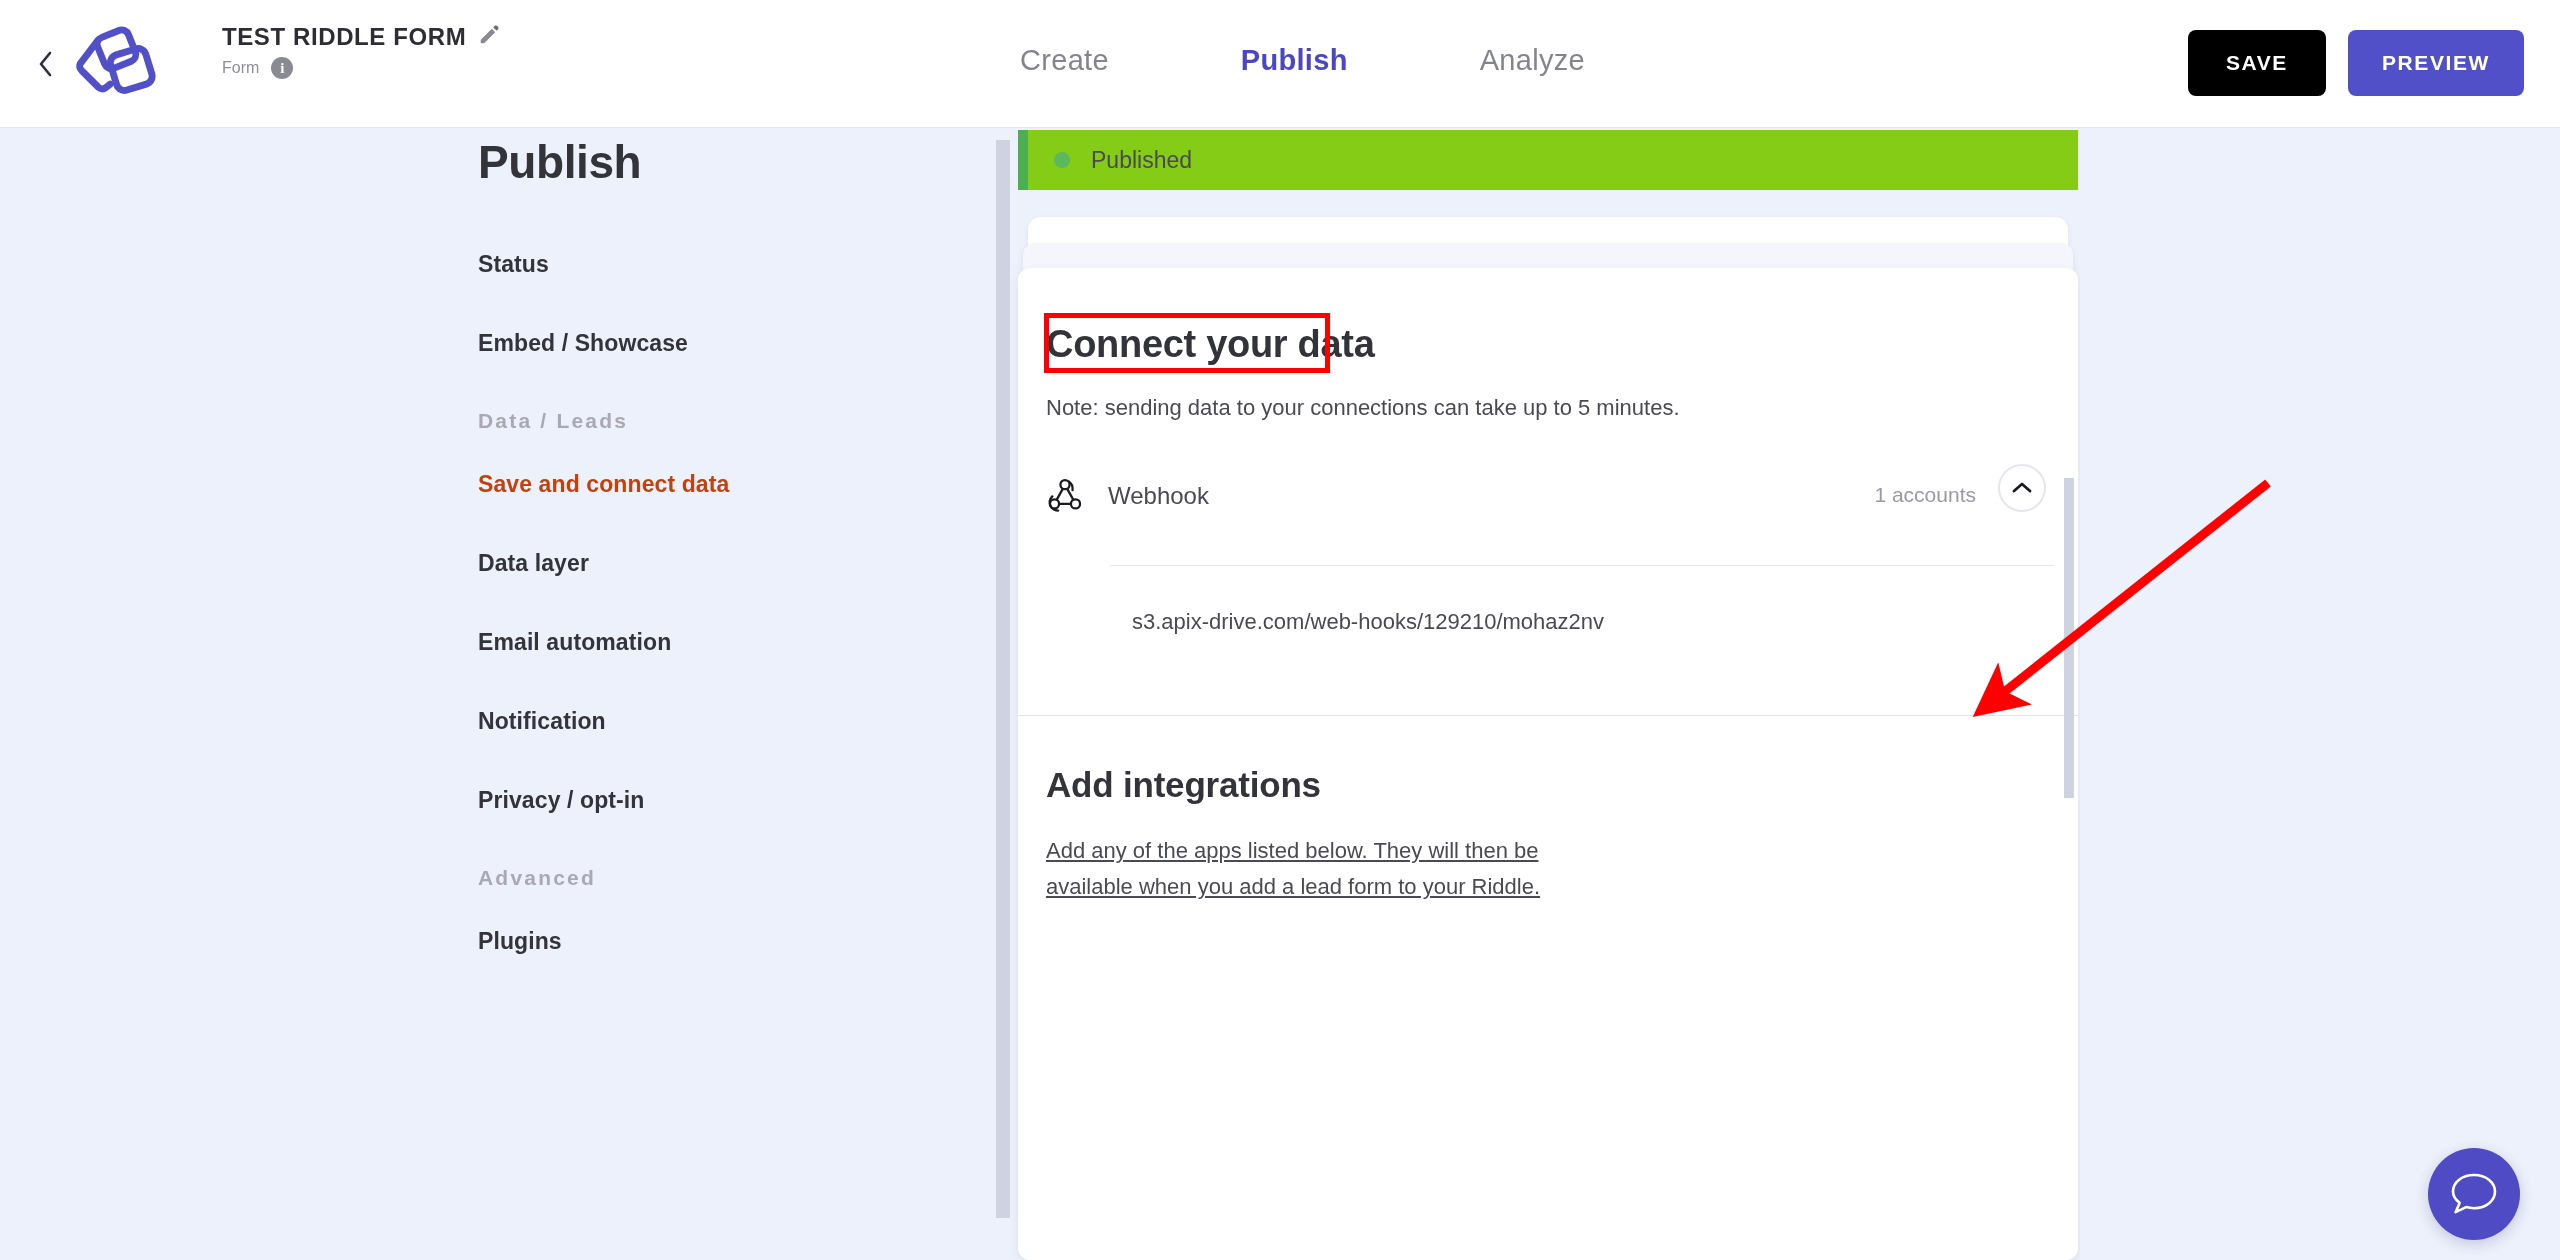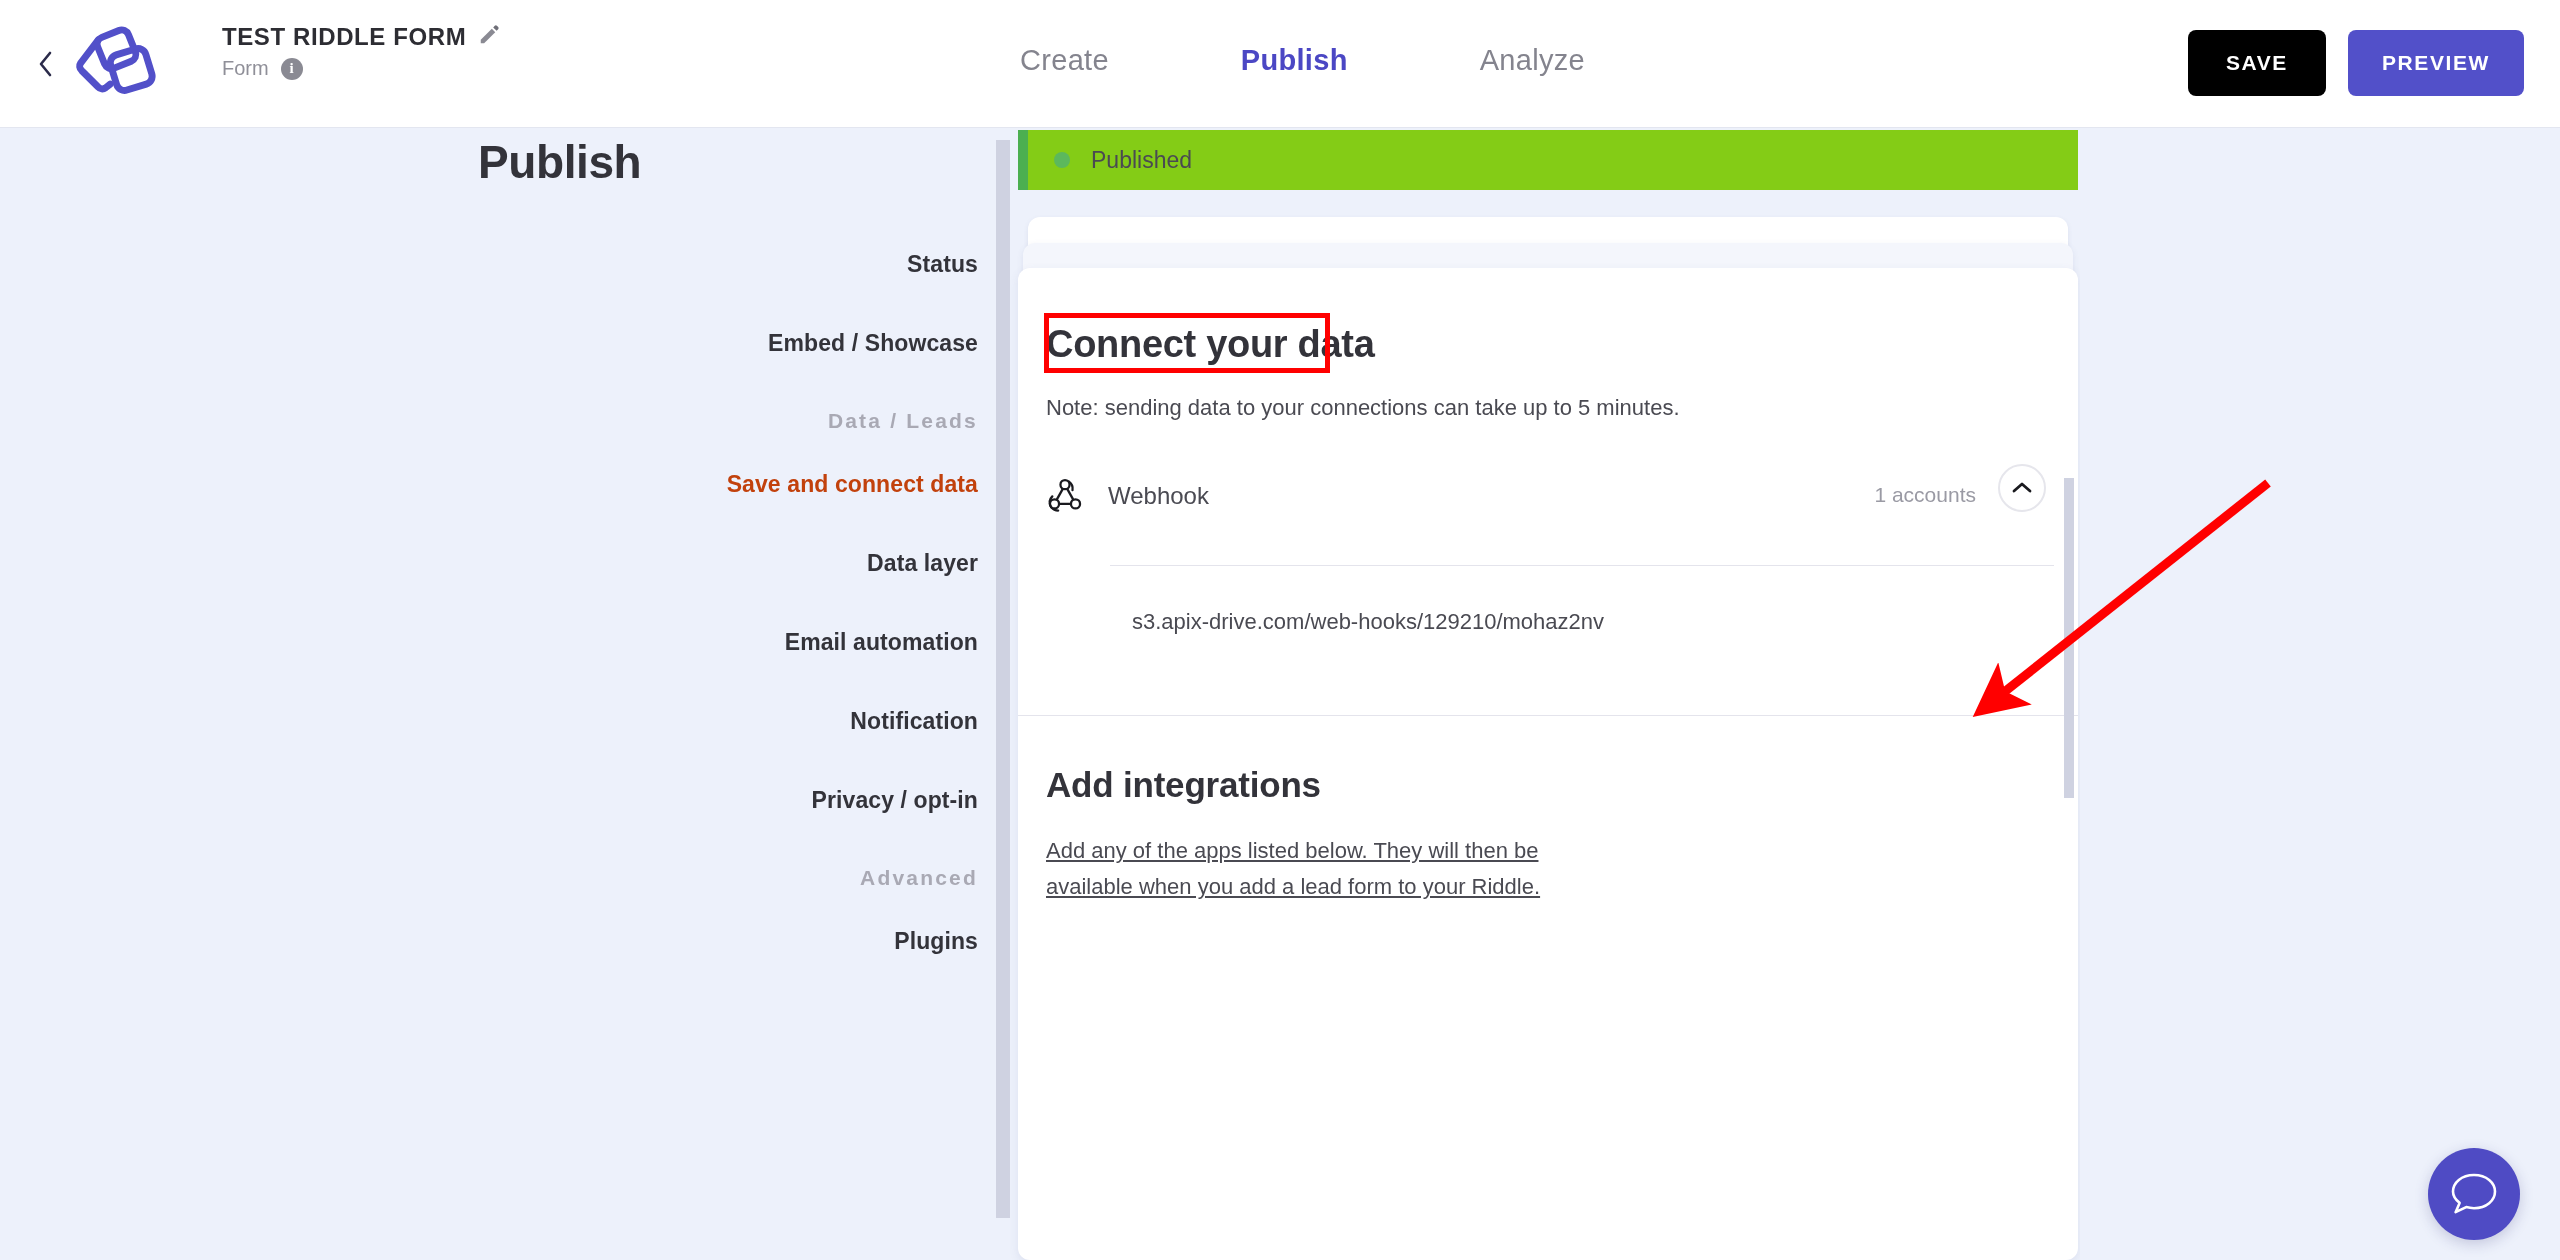--- a/index.html
+++ b/index.html
@@ -46,21 +46,21 @@
     letter-spacing: 0.6px;
     color: #2d2d33;
     line-height: 1.1;
   }
   .pencil-icon { width: 22px; height: 22px; display:block; cursor: pointer; }
   .riddle-sub-row {
     display: flex; align-items: center; gap: 12px;
     margin-top: 7px;
   }
   .riddle-sub {
-    font-size: 20px;
+    font-size: 16px;
     color: #8f8f98;
   }
   .info-icon {
     width: 22px; height: 22px;
     border-radius: 50%;
     background: #8a8a93;
     color: #ffffff;
     font-size: 15px;
     font-weight: bold;
     font-family: "Liberation Serif", serif;
@@ -115,21 +115,21 @@
     left: 478px; top: 0;
     width: 500px;
   }
   .sidebar-heading {
     font-size: 46px;
     font-weight: bold;
     color: #33333a;
     margin-top: 7px;
     letter-spacing: -0.4px;
   }
-  .sidebar-nav { margin-top: 62px; text-align: right; }
+  .sidebar-nav { margin-top: 62px; }
   .sidebar-item {
     font-size: 23px;
     font-weight: bold;
     color: #33333a;
     margin-bottom: 52px;
     cursor: pointer;
     letter-spacing: .1px;
   }
   .sidebar-item.active { color: #c2410c; }
   .sidebar-group {

